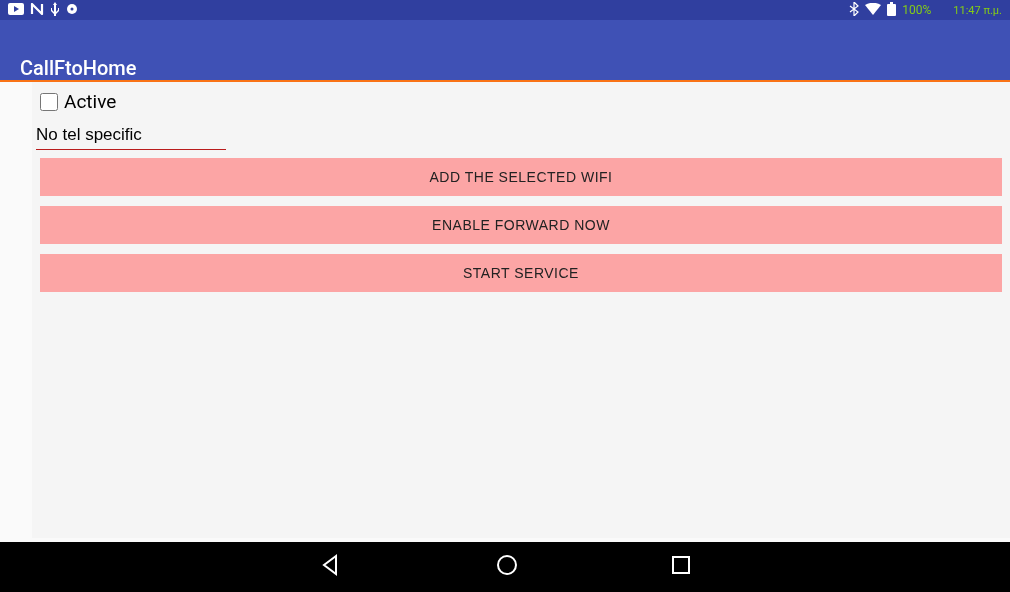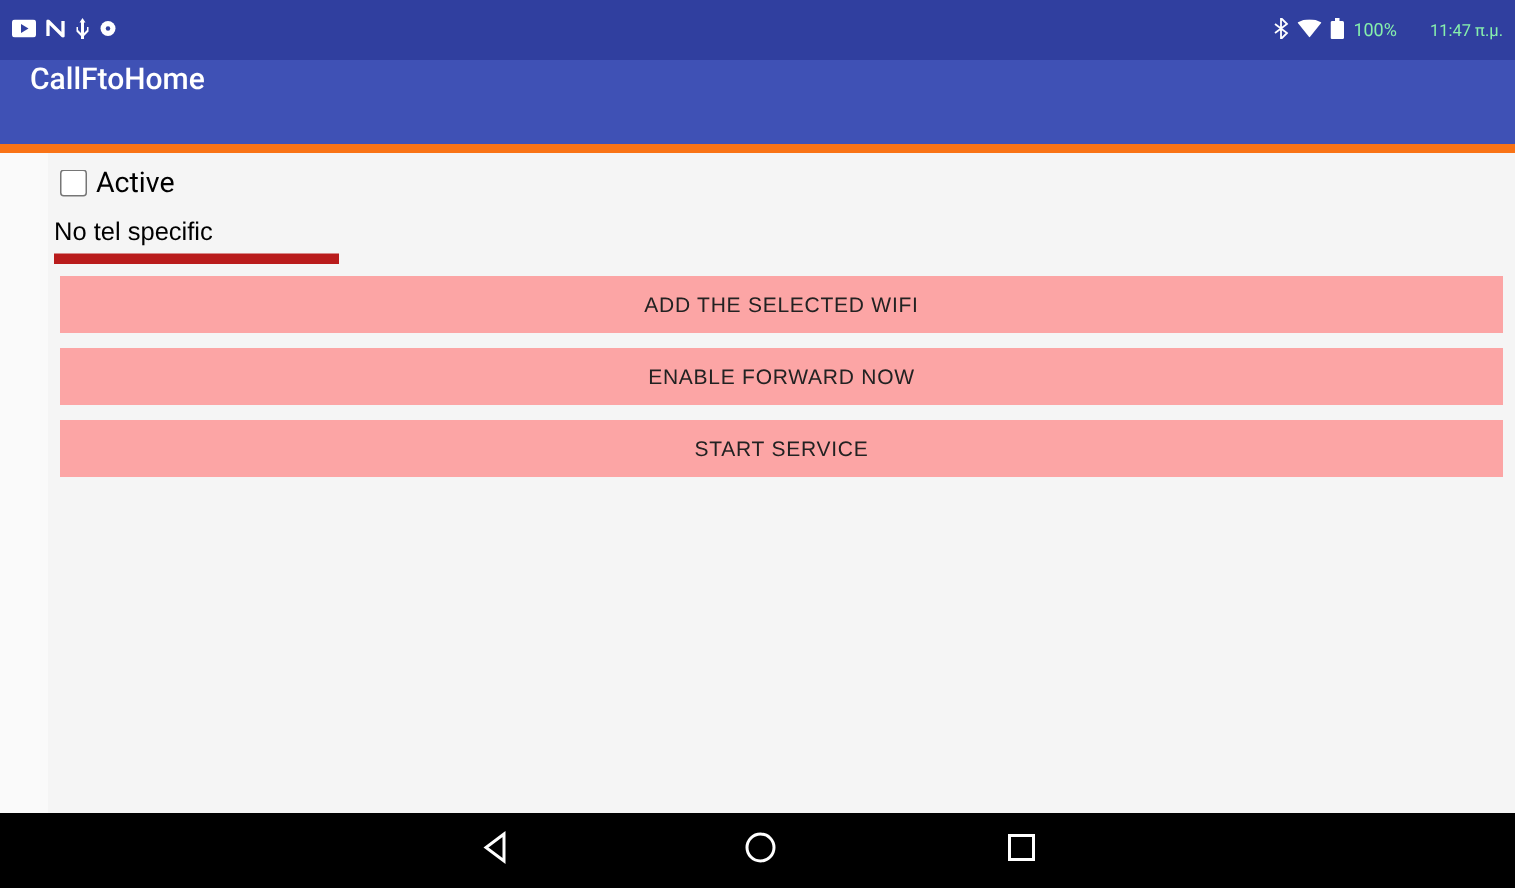--- a/index.html
+++ b/index.html
@@ -1,55 +1,55 @@
 <!DOCTYPE html>
 <html><head>
 <meta charset="utf-8">
 <style>
   * { box-sizing: border-box; margin: 0; padding: 0; }
   html, body { width: 1010px; height: 592px; font-family: Roboto, Arial, sans-serif; background: #fafafa; overflow: hidden; }
   .statusbar {
-    height: 40px;
+    height: 20px;
     background: #303f9f;
-    color: #86efac;
+    color: #84cc16;
     display: flex;
     align-items: center;
     font-size: 12px;
     padding: 0 8px;
   }
   .statusbar .left-icons { display: flex; gap: 6px; align-items: center; }
   .statusbar .spacer { flex: 1; }
   .statusbar .right-icons { display: flex; gap: 6px; align-items: center; }
   .statusbar svg { fill: #fff; }
   .statusbar .time { font-size: 11px; margin-left: 16px; }
   .appbar {
     height: 62px;
     background: #3f51b5;
     color: #fff;
     display: flex;
-    align-items: flex-start;
+    align-items: flex-end;
     padding: 0 20px;
     font-size: 20px;
     font-weight: 500;
-    border-bottom: 6px solid #f97316;
+    border-bottom: 2px solid #f97316;
   }
   .content {
     padding: 4px 4px 0 4px;
     background: #f5f5f5;
     height: calc(100% - 24px - 62px - 50px);
     margin-left: 32px;
   }
   .row-checkbox { display: flex; align-items: center; gap: 6px; padding: 4px 4px 2px 4px; }
   .row-checkbox input[type=checkbox] { width: 18px; height: 18px; }
   .row-checkbox label { font-size: 19px; color: #000; }
   .row-field { display: flex; align-items: flex-end; gap: 8px; padding: 8px 0 4px 0; }
   .row-field .lbl { font-size: 18px; color: #777; }
   .row-field .inp {
     border: none;
-    border-bottom: 7px solid #b91c1c;
+    border-bottom: 1px solid #b91c1c;
     background: transparent;
     font-size: 17px;
     padding: 2px 0 4px 0;
     color: #000;
     width: 190px;
   }
   .row-field .inp.focused {
     border-bottom: 2px solid #e91e63;
     width: 300px;
   }

